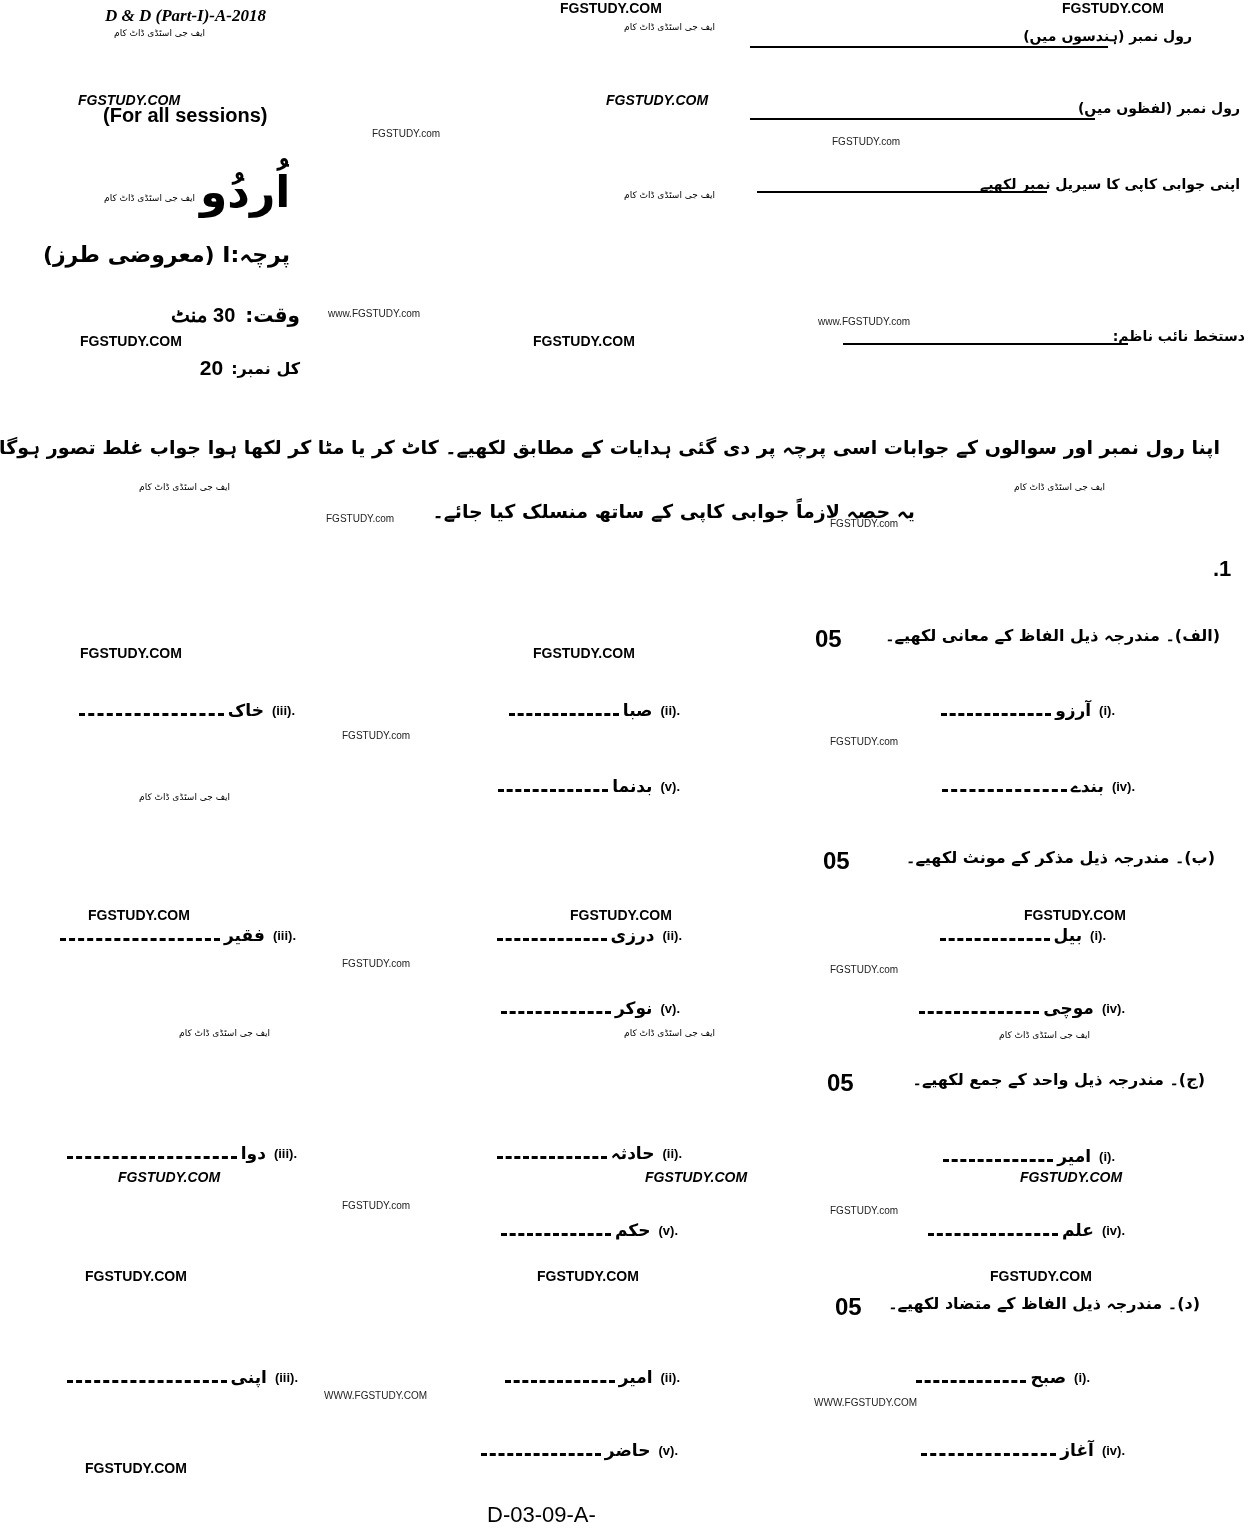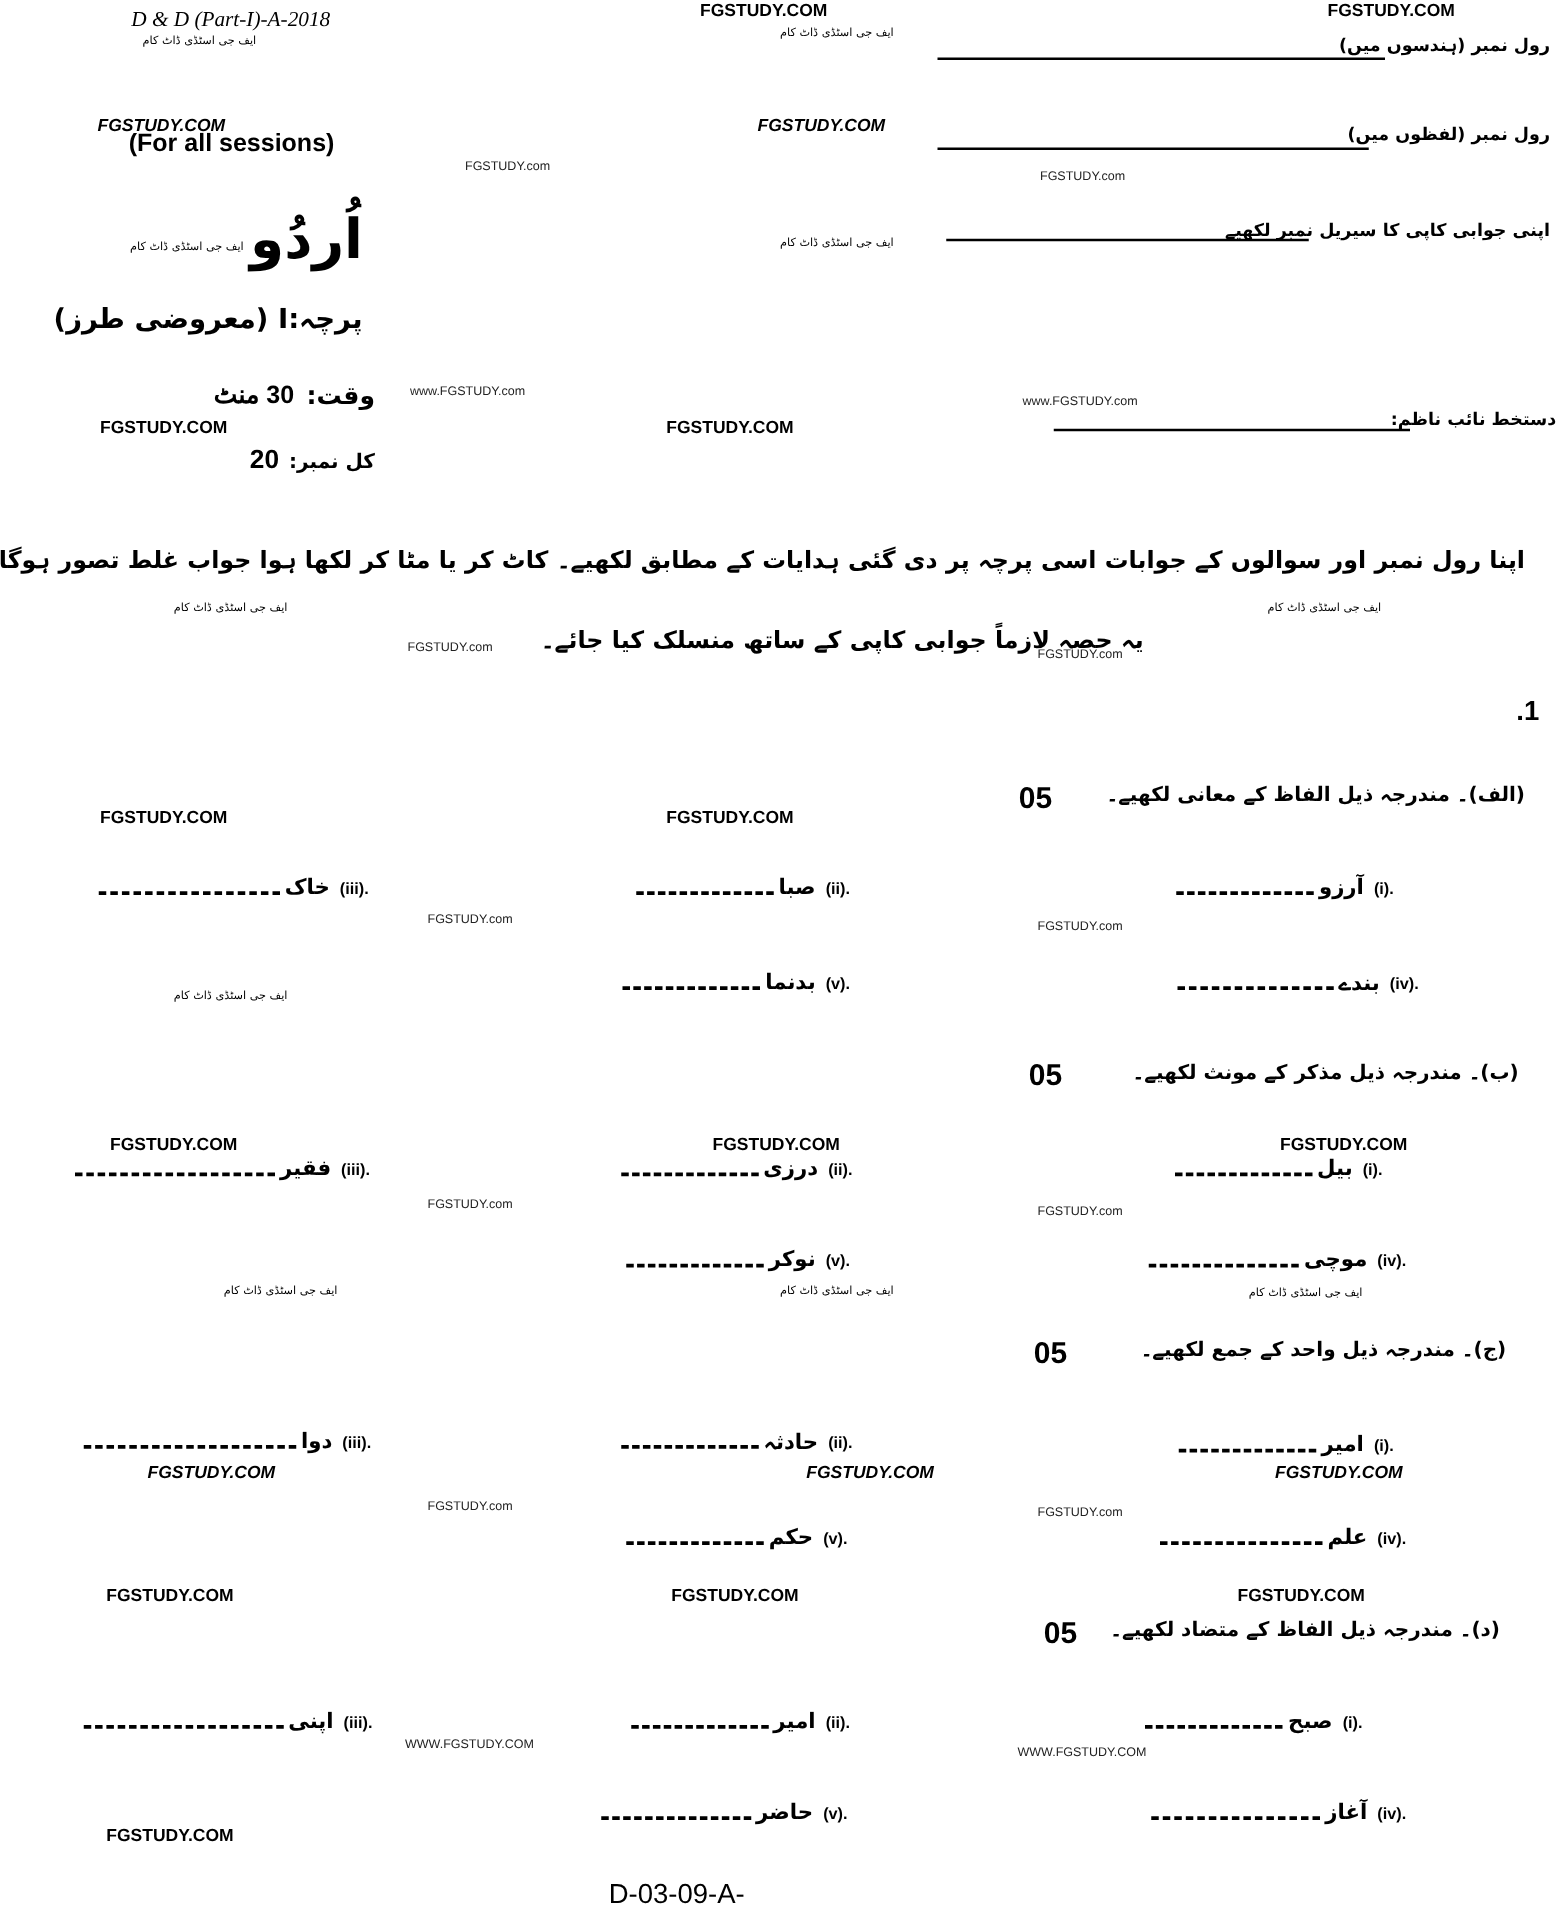--- a/index.html
+++ b/index.html
@@ -3,21 +3,21 @@
 <meta charset="utf-8">
 <style>
   html, body { margin:0; padding:0; background:#ffffff; }
   body { width:1250px; height:1537px; position:relative; overflow:hidden; color:#000; font-family:"DejaVu Sans", sans-serif; }
   .abs { position:absolute; white-space:nowrap; }
   .wm-bold { font-family:"Liberation Sans", sans-serif; font-weight:bold; font-size:14px; }
   .wm-italic { font-family:"Liberation Sans", sans-serif; font-weight:bold; font-style:italic; font-size:14px; }
   .wm-small { font-family:"Liberation Sans", sans-serif; font-size:10px; color:#222; }
   .wm-urdu { font-family:"DejaVu Sans", sans-serif; font-size:9px; direction:rtl; }
   .urdu { font-family:"DejaVu Sans", sans-serif; direction:rtl; font-weight:bold; }
-  .header-code { font-family:"Liberation Serif", serif; font-style:italic; font-weight:normal; font-size:17px; }
+  .header-code { font-family:"Liberation Serif", serif; font-style:italic; font-weight:bold; font-size:17px; }
   .sessions { font-family:"Liberation Sans", sans-serif; font-weight:bold; font-size:20px; }
   .line { position:absolute; height:2px; background:#000; }
   .marks { font-family:"Liberation Sans", sans-serif; font-weight:bold; font-size:24px; }
   .item { position:absolute; display:flex; align-items:center; direction:rtl; white-space:nowrap; }
   .item .num { font-family:"Liberation Sans", sans-serif; font-weight:bold; font-size:13px; direction:ltr; margin-left:8px; }
   .item .word { font-family:"DejaVu Sans", sans-serif; font-weight:bold; font-size:17px; margin-left:4px; }
   .item .blank { display:inline-block; width:110px; border-top:3px dashed #000; margin-top:8px; }
   .footer { font-family:"Liberation Sans", sans-serif; font-size:22px; }
   .qnum { font-family:"Liberation Sans", sans-serif; font-weight:bold; font-size:22px; }
 </style>
@@ -76,21 +76,21 @@
 <div class="abs urdu" style="left:100px;top:242px;font-size:22px;width:190px;text-align:right;">پرچہ:I (معروضی طرز)</div>
 <div class="abs" style="left:150px;top:303px;width:150px;display:flex;direction:rtl;align-items:center;gap:10px;">
   <span class="urdu" style="font-size:20px;">وقت:</span>
   <span class="urdu" style="font-size:20px;font-family:'Liberation Sans',sans-serif;">30 منٹ</span>
 </div>
 <div class="abs" style="left:190px;top:356px;width:110px;display:flex;direction:rtl;align-items:center;gap:8px;">
   <span class="urdu" style="font-size:16px;">کل نمبر:</span>
   <span style="font-family:'Liberation Sans',sans-serif;font-size:21px;font-weight:bold;">20</span>
 </div>
 
-<div class="abs urdu" style="left:1000px;top:28px;width:240px;text-align:right;font-size:14px;">رول نمبر (ہندسوں میں)</div>
+<div class="abs urdu" style="left:952px;top:28px;width:240px;text-align:right;font-size:14px;">رول نمبر (ہندسوں میں)</div>
 <div class="line" style="left:750px;top:46px;width:358px;"></div>
 
 <div class="abs urdu" style="left:1000px;top:100px;width:240px;text-align:right;font-size:14px;">رول نمبر (لفظوں میں)</div>
 <div class="line" style="left:750px;top:118px;width:345px;"></div>
 
 <div class="abs urdu" style="left:960px;top:176px;width:280px;text-align:right;font-size:14px;">اپنی جوابی کاپی کا سیریل نمبر لکھیے</div>
 <div class="line" style="left:757px;top:191px;width:290px;"></div>
 
 <div class="abs urdu" style="left:1060px;top:328px;width:185px;text-align:right;font-size:14px;">دستخط نائب ناظم:</div>
 <div class="line" style="left:843px;top:343px;width:285px;"></div>

